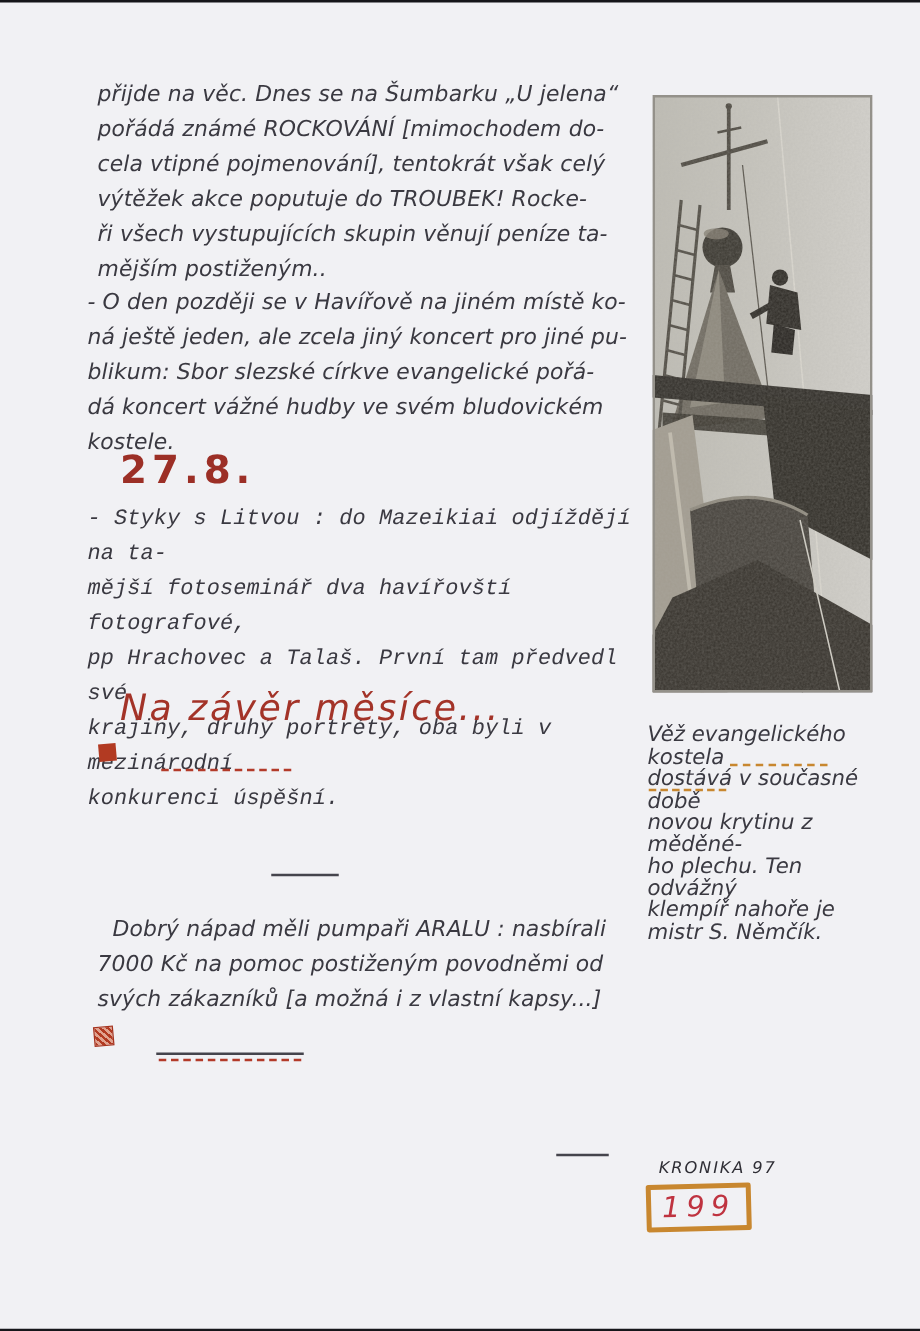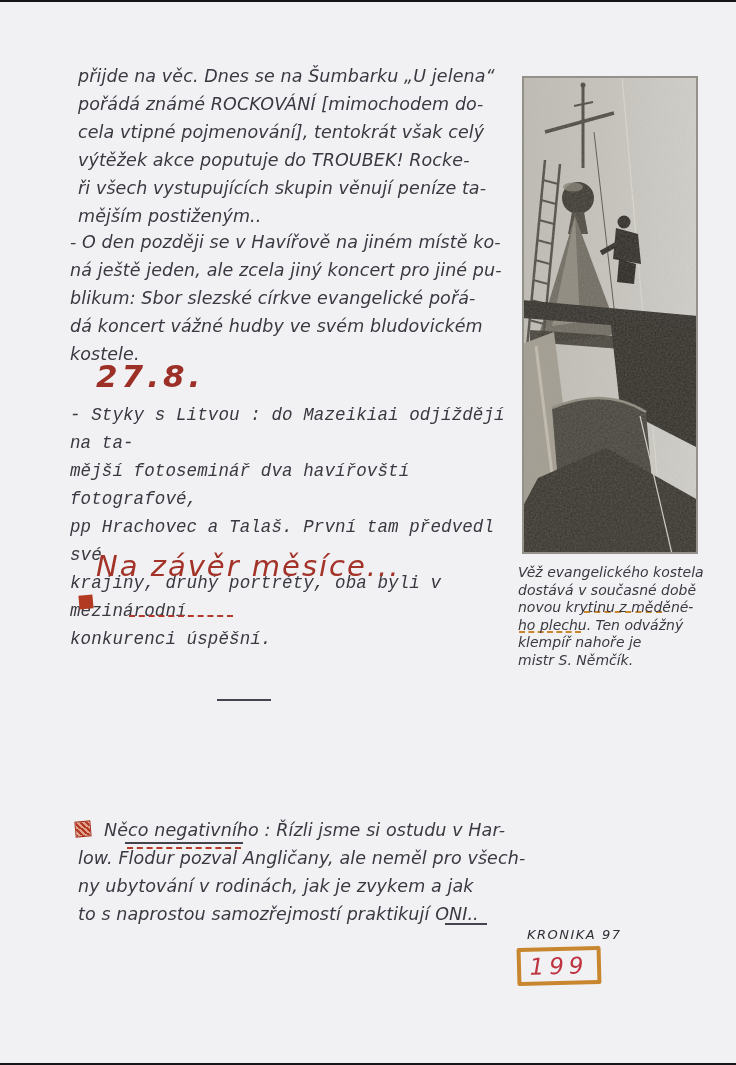--- a/index.html
+++ b/index.html
@@ -19,21 +19,21 @@
   }
   .p1 { top:62px; }
   .p2 { top:228px; left:70px; width:452px; }
   .p3 { top:401px; left:70px; width:452px;font-family:Liberation Mono, monospace; }
   .p4 { top:588px; text-indent:26px; }
   .p5 { top:730px; text-indent:12px; width:452px; }
   .p6 { top:816px; text-indent:26px; width:470px; }
 
   .date-heading {
     position:absolute; left:96px; top:358px;
-    font-size:31px; font-weight:bold; font-style:italic;
+    font-size:31px; font-weight:bold; 
     color:#9c2f26; letter-spacing:4px;
   }
   .section-heading {
     position:absolute; left:96px; top:549px;
     font-size:29px; font-weight:normal; font-style:italic;
     color:#a33328; letter-spacing:2px;
   }
 
   .bullet {
     position:absolute; width:14px; height:14px;
@@ -55,22 +55,22 @@
   .u-negativniho-a { left:125px; top:842px; width:118px; }
   .u-negativniho-b { left:127px; top:847px; width:114px; }
   .u-oni { left:445px; top:923px; width:42px; }
   .u-cap-1 { left:584px; top:611px; width:78px; }
   .u-cap-2 { left:519px; top:631px; width:62px; }
 
   .photo-frame { position:absolute; left:522px; top:76px; width:176px; height:478px; }
   .photo-frame svg { display:block; }
 
   .photo-caption {
-    position:absolute; left:518px; top:564px; width:195px;
-    font-size:14px; line-height:17.5px; font-style:italic;
+    position:absolute; left:518px; top:580px; width:195px;
+    font-size:17px; line-height:17.5px; font-style:italic;
     white-space:pre-line; color:#3a3941;
   }
 
   .kronika-label {
     position:absolute; left:527px; top:927px;
     font-size:13px; letter-spacing:1.5px; font-style:italic; color:#2f2e35;
   }
   .page-number-box {
     position:absolute; left:517px; top:947px; width:76px; height:30px;
     border:4px solid #c8872f; border-radius:2px;
@@ -105,26 +105,25 @@
   <div class="para p3">- Styky s Litvou : do Mazeikiai odjíždějí na ta-
 mější fotoseminář dva havířovští fotografové,
 pp Hrachovec a Talaš. První tam předvedl své
 krajiny, druhý portréty, oba byli v mezinárodní
 konkurenci úspěšní.</div>
 
   <div class="section-heading">Na závěr měsíce...</div>
 
   <span class="bullet b-positive"></span>
 
+  <div class="para p5">Dobrý nápad měli pumpaři ARALU : nasbírali
+7000 Kč na pomoc postiženým povodněmi od
+svých zákazníků [a možná i z vlastní kapsy...]</div>
 
   <span class="bullet b-negative"></span>
-  <div class="para p6">Něco negativního : Řízli jsme si ostudu v Har-
-low. Flodur pozval Angličany, ale neměl pro všech-
-ny ubytování v rodinách, jak je zvykem a jak
-to s naprostou samozřejmostí praktikují ONI..</div>
 
   <div class="decor-underline u-red-dashed u-pozitivniho"></div>
   <div class="decor-underline u-dark u-zlata"></div>
   <div class="decor-underline u-dark u-negativniho-a"></div>
   <div class="decor-underline u-red-dashed u-negativniho-b"></div>
   <div class="decor-underline u-dark u-oni"></div>
   <div class="decor-underline u-orange u-cap-1"></div>
   <div class="decor-underline u-orange u-cap-2"></div>
 
   <div class="photo-frame">

